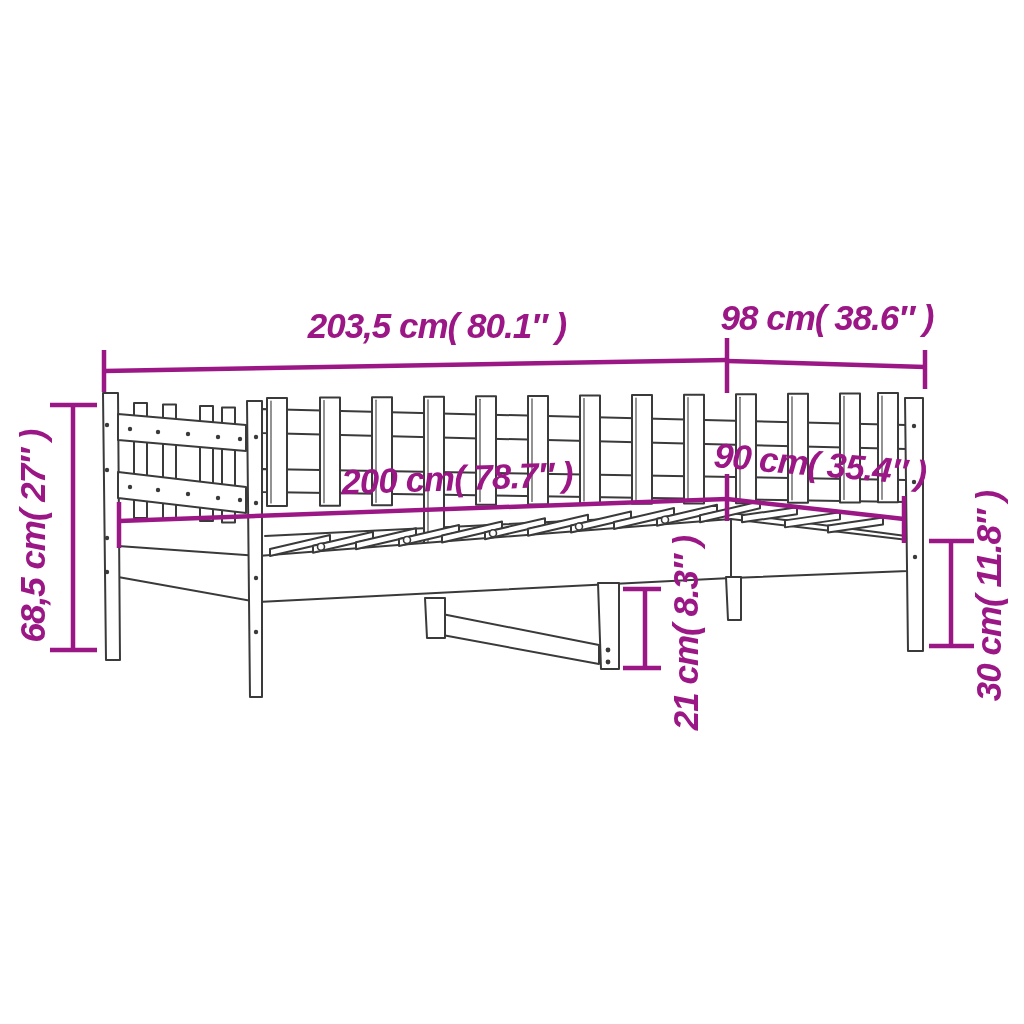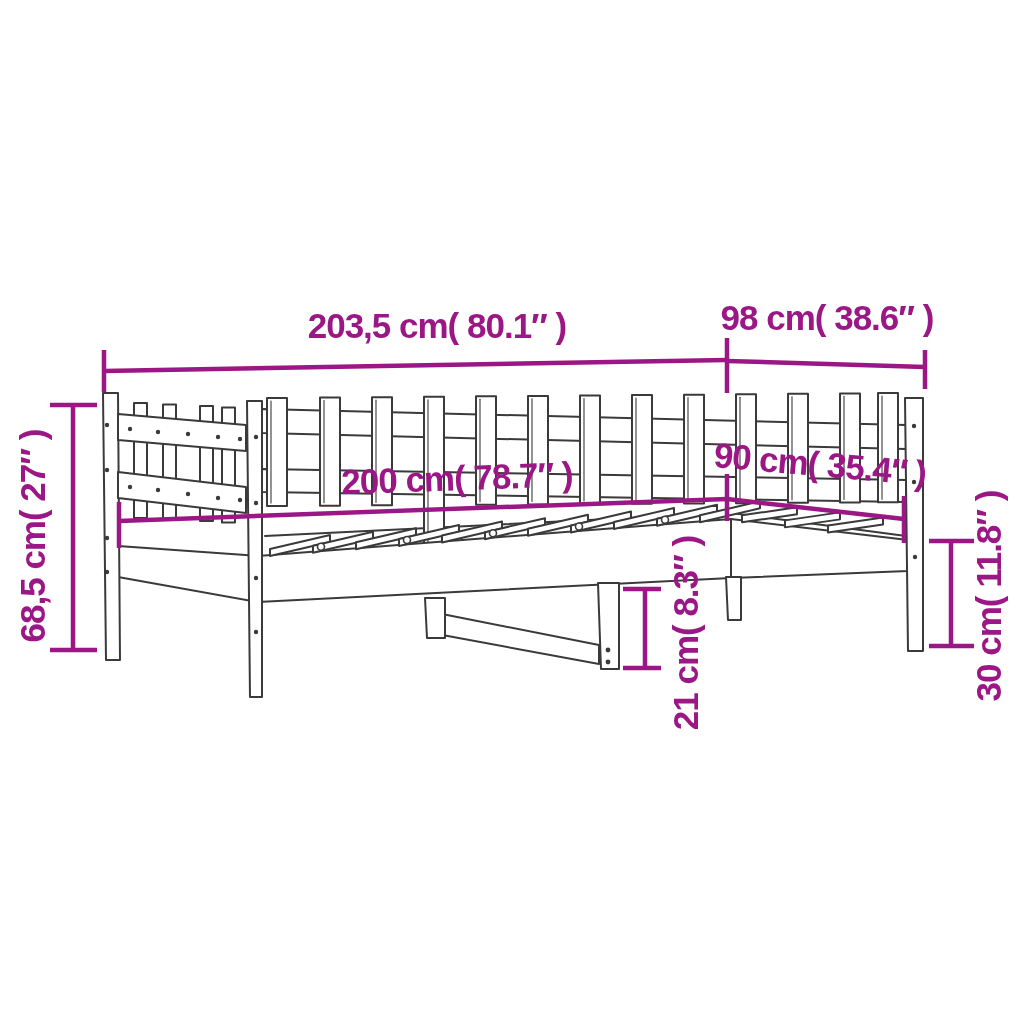--- a/index.html
+++ b/index.html
@@ -1,16 +1,16 @@
 <!DOCTYPE html>
 <html><head>
 <meta charset="utf-8">
 <style>
   html,body{margin:0;padding:0;background:#fff;}
-  .stage{width:1024px;height:983px;position:relative;background:#fff;overflow:hidden;}
+  .stage{width:1024px;height:983px;position:relative;background:#fff;overflow:hidden;font-style:italic;}
   svg{display:block;}
   .dimtext{
     font-family:"Liberation Sans","DejaVu Sans",sans-serif;
     font-weight:700;
     font-size:35px;
     letter-spacing:-1px;
     fill:#9B1786;
   }
 </style>
 </head>

